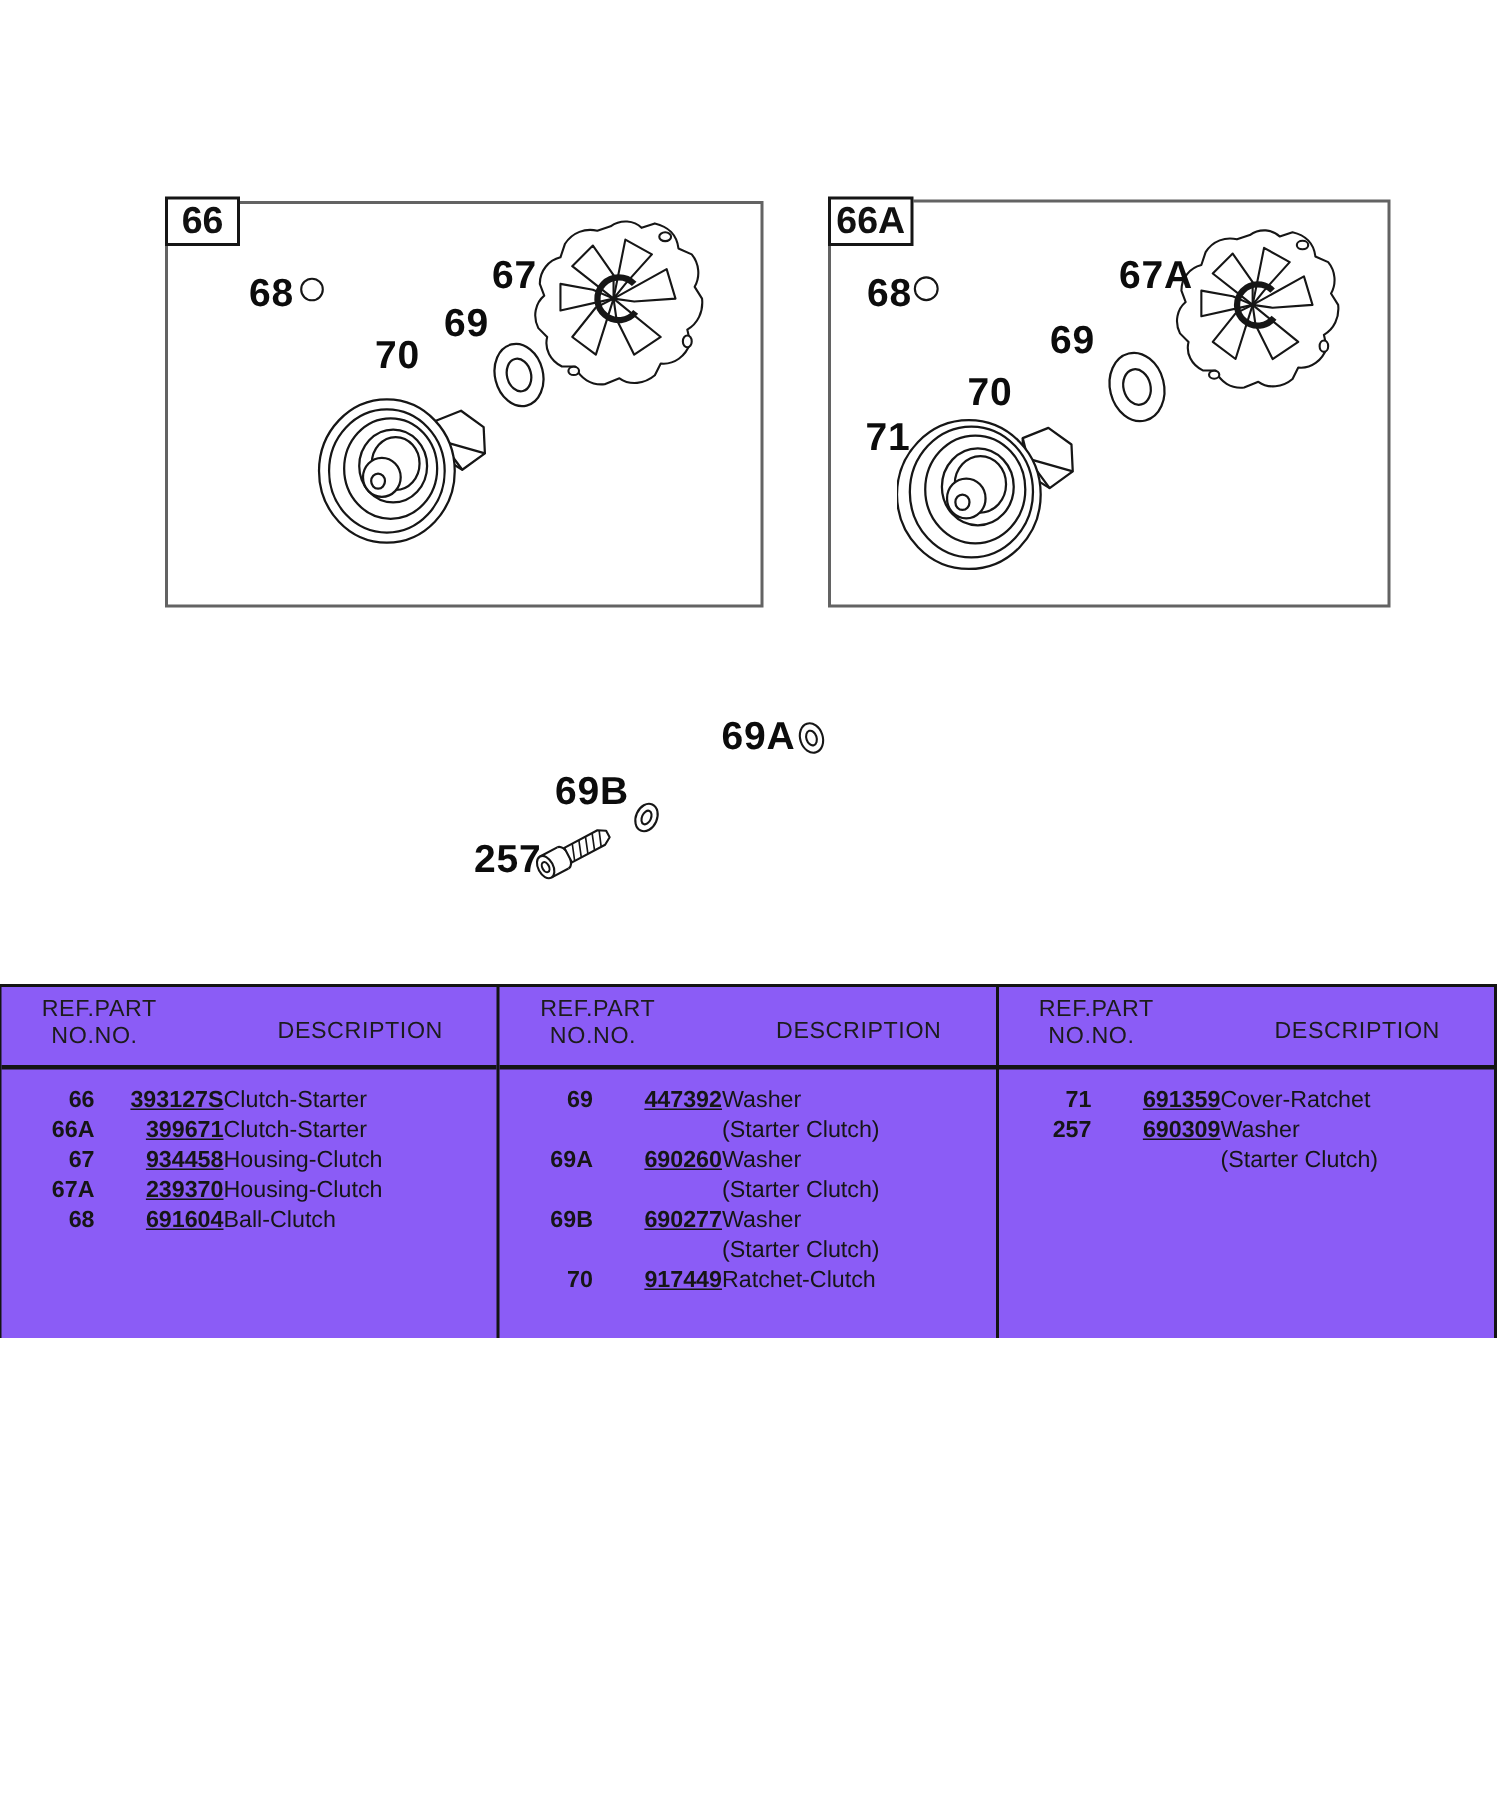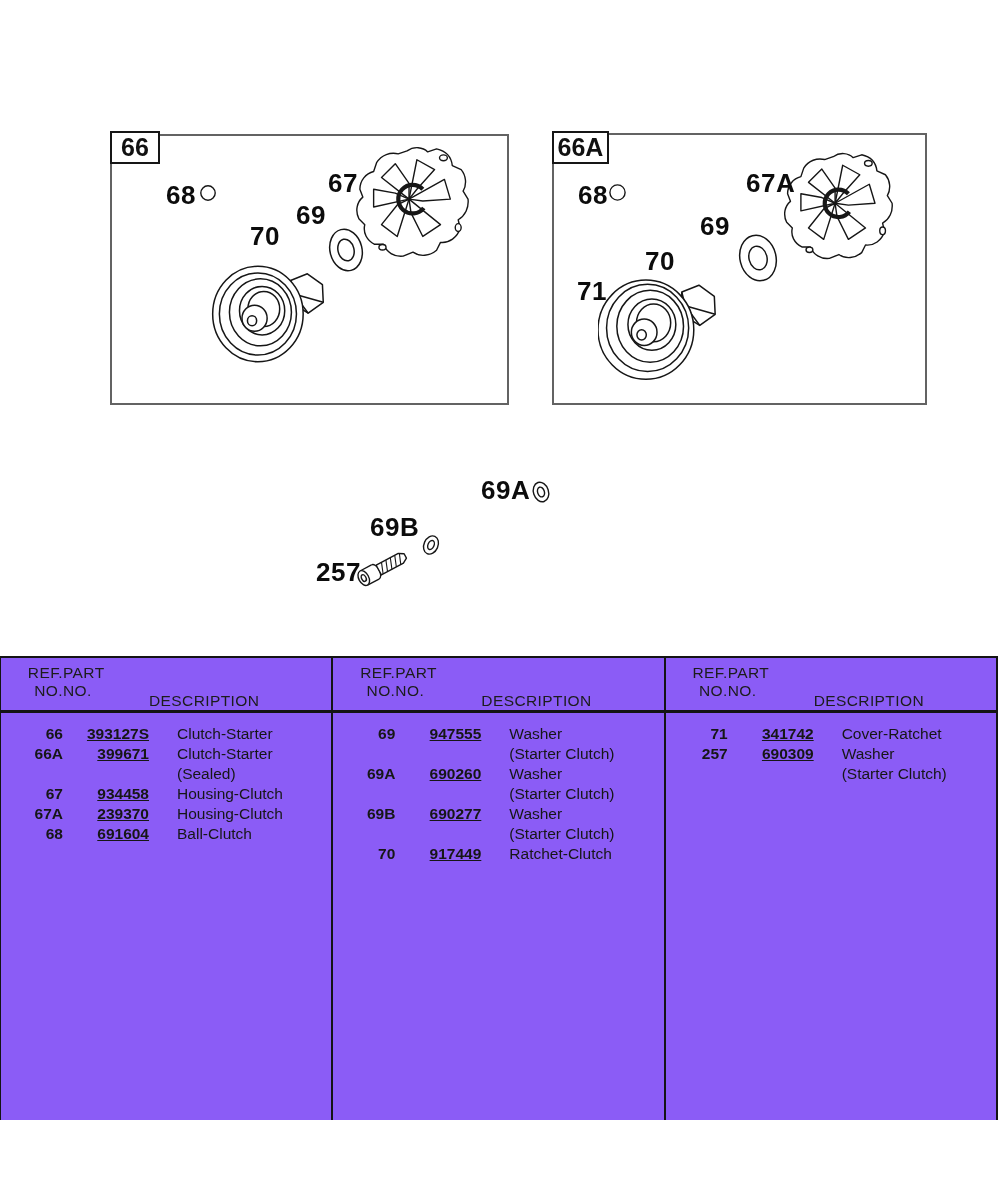--- a/index.html
+++ b/index.html
@@ -1,17 +1,17 @@
 <!DOCTYPE html>
 <html><head>
 <meta charset="utf-8">
 <style>
   html,body{margin:0;padding:0;background:#ffffff;}
   .page{
-    position:relative;width:1000px;height:1120px;background:#ffffff;overflow:hidden;
+    position:relative;width:1000px;height:892px;background:#ffffff;overflow:hidden;
     font-family:"Liberation Sans",sans-serif;color:#111;
   }
   
   .dbox{position:absolute;border:2px solid #636363;background:#fff;box-sizing:border-box;}
   .box-tag{
     position:absolute;border:2px solid #161616;background:#fff;box-sizing:border-box;
     font-weight:700;font-size:25px;line-height:29px;text-align:center;z-index:5;
   }
   .plabel{
     position:absolute;font-weight:700;font-size:26px;line-height:24px;
@@ -25,26 +25,26 @@
     border-top:2px solid #141414;border-left:1px solid #141414;
     display:flex;box-sizing:border-box;background:#8b5cf6;
   }
   .tcol{flex:1 1 0;border-right:2px solid #141414;box-sizing:border-box;display:flex;flex-direction:column;}
   .thead{
     height:46px;border-bottom:3px solid #141414;box-sizing:content-box;
     display:flex;padding-top:6px;font-size:15.5px;letter-spacing:0.4px;color:#1c1c1c;
   }
   .th-ref{width:62px;text-align:right;line-height:18px;}
   .th-part{width:86px;text-align:left;line-height:18px;}
-  .th-desc{flex:1;display:flex;align-items:flex-end;line-height:18px;padding-bottom:0;}
+  .th-desc{flex:1;display:flex;align-items:flex-end;justify-content:center;line-height:18px;padding-bottom:13px;}
   .tbody{padding-top:11px;}
   .trow{display:flex;font-size:15.5px;line-height:20px;color:#161616;}
   .td-ref{width:62px;text-align:right;font-weight:700;}
   .td-part{width:86px;text-align:right;font-weight:700;text-decoration:underline;}
-  .td-desc{flex:1;padding-left:28px;text-align:left;}
+  .td-desc{flex:1;padding-left:0;text-align:left;}
 </style>
 </head>
 <body>
 
 <div class="page">
 
   <div class="dbox" style="left:110px;top:134px;width:399px;height:271px;"></div>
   <div class="box-tag" style="left:110px;top:131px;width:50px;height:33px;">66</div>
 
   <div class="plabel" style="left:166px;top:183px;">68</div>
@@ -195,25 +195,20 @@
             <div class="td-part">393127S</div>
             <div class="td-desc">Clutch-Starter</div>
           </div>
 
           <div class="trow">
             <div class="td-ref">66A</div>
             <div class="td-part">399671</div>
             <div class="td-desc">Clutch-Starter</div>
           </div>
 
-          <div class="trow">
-            <div class="td-ref"></div>
-            <div class="td-part"></div>
-            <div class="td-desc">(Sealed)</div>
-          </div>
 
           <div class="trow">
             <div class="td-ref">67</div>
             <div class="td-part">934458</div>
             <div class="td-desc">Housing-Clutch</div>
           </div>
 
           <div class="trow">
             <div class="td-ref">67A</div>
             <div class="td-part">239370</div>
@@ -239,21 +234,21 @@
           <div>NO.</div>
         </div>
         <div class="th-desc">
           <div>DESCRIPTION</div>
         </div>
       </div>
       <div class="tbody">
 
           <div class="trow">
             <div class="td-ref">69</div>
-            <div class="td-part">947555</div>
+            <div class="td-part">447392</div>
             <div class="td-desc">Washer</div>
           </div>
 
           <div class="trow">
             <div class="td-ref"></div>
             <div class="td-part"></div>
             <div class="td-desc">(Starter Clutch)</div>
           </div>
 
           <div class="trow">
@@ -299,21 +294,21 @@
           <div>NO.</div>
         </div>
         <div class="th-desc">
           <div>DESCRIPTION</div>
         </div>
       </div>
       <div class="tbody">
 
           <div class="trow">
             <div class="td-ref">71</div>
-            <div class="td-part">341742</div>
+            <div class="td-part">691359</div>
             <div class="td-desc">Cover-Ratchet</div>
           </div>
 
           <div class="trow">
             <div class="td-ref">257</div>
             <div class="td-part">690309</div>
             <div class="td-desc">Washer</div>
           </div>
 
           <div class="trow">

